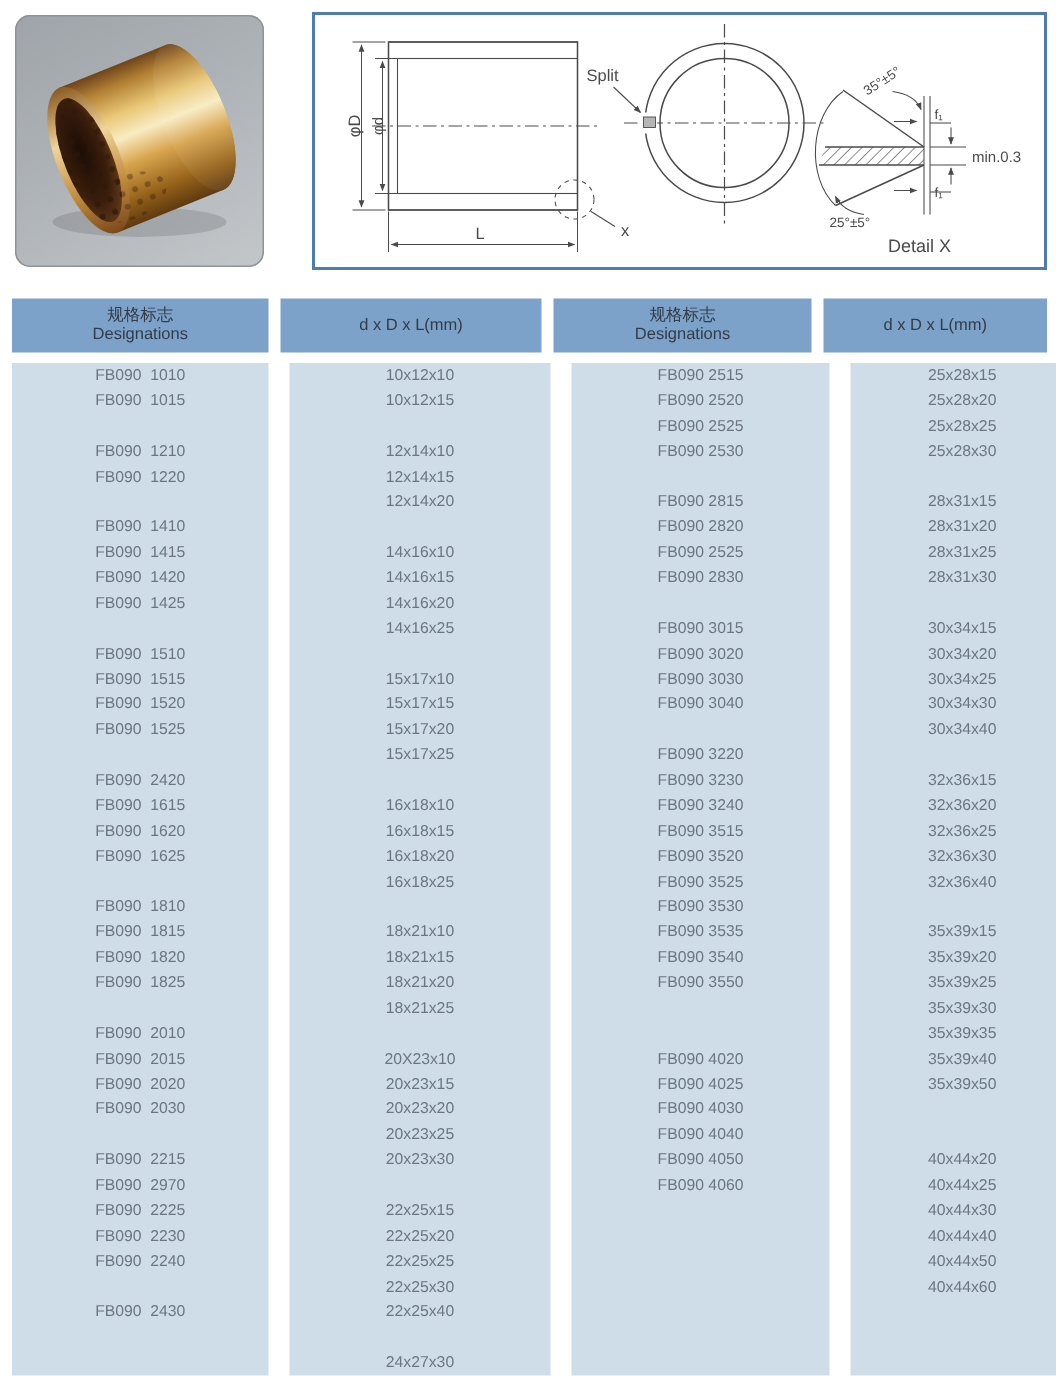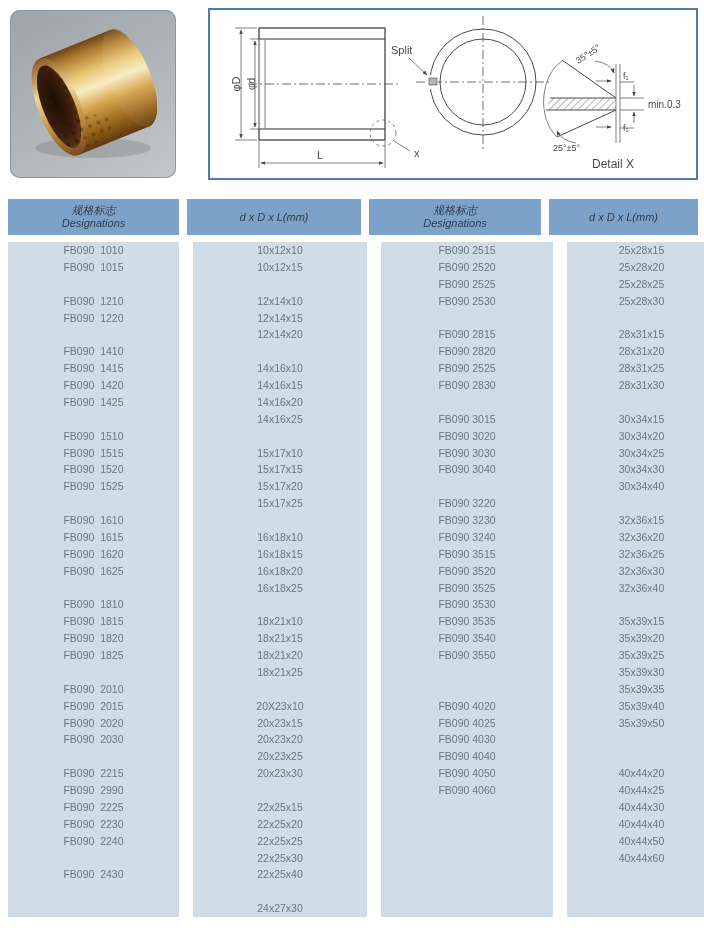--- a/index.html
+++ b/index.html
@@ -15,21 +15,21 @@
                  border:2px solid var(--panel-border,#4e7cb2);background:#fff;}
   .drawing-panel svg{width:100%;height:100%;display:block;}
   svg text{font-family:"Liberation Sans",sans-serif;fill:#4a4a4a;}
   .dline{stroke:#4a4a4a;stroke-width:1;fill:none;}
   .thin{stroke:#4a4a4a;stroke-width:0.7;fill:none;}
   .cl{stroke:#4a4a4a;stroke-width:0.8;fill:none;stroke-dasharray:9 3 2 3;}
 
   
   .thead,.tbody{position:absolute;left:8px;width:690px;display:grid;
                 grid-template-columns:171px 174px 172px 149px;column-gap:8px;}
-  .thead{top:199px;height:36px;font-style:italic;}
+  .thead{top:199px;height:36px;}
   .th{background:var(--header-bg,#7da2c9);color:var(--header-text,#323c48);
       display:flex;flex-direction:column;align-items:center;justify-content:center;
       font-size:11px;line-height:13px;}
   .tbody{top:242px;height:675px;gap:14px;}
   .tcol{background:var(--body-bg,#cfdde9);}
   .cell{height:16.875px;line-height:16.875px;font-size:10.5px;text-align:center;
         color:var(--body-text,#6b7681);white-space:pre;overflow:hidden;}
 </style>
 </head>
 <body>
@@ -181,37 +181,37 @@
         <div class="cell">FB090  1410</div>
         <div class="cell">FB090  1415</div>
         <div class="cell">FB090  1420</div>
         <div class="cell">FB090  1425</div>
         <div class="cell"></div>
         <div class="cell">FB090  1510</div>
         <div class="cell">FB090  1515</div>
         <div class="cell">FB090  1520</div>
         <div class="cell">FB090  1525</div>
         <div class="cell"></div>
-        <div class="cell">FB090  1610</div>
+        <div class="cell">FB090  2420</div>
         <div class="cell">FB090  1615</div>
         <div class="cell">FB090  1620</div>
         <div class="cell">FB090  1625</div>
         <div class="cell"></div>
         <div class="cell">FB090  1810</div>
         <div class="cell">FB090  1815</div>
         <div class="cell">FB090  1820</div>
         <div class="cell">FB090  1825</div>
         <div class="cell"></div>
         <div class="cell">FB090  2010</div>
         <div class="cell">FB090  2015</div>
         <div class="cell">FB090  2020</div>
         <div class="cell">FB090  2030</div>
         <div class="cell"></div>
         <div class="cell">FB090  2215</div>
-        <div class="cell">FB090  2990</div>
+        <div class="cell">FB090  2970</div>
         <div class="cell">FB090  2225</div>
         <div class="cell">FB090  2230</div>
         <div class="cell">FB090  2240</div>
         <div class="cell"></div>
         <div class="cell">FB090  2430</div>
       </div>
     <div class="tcol">
         <div class="cell">10x12x10</div>
         <div class="cell">10x12x15</div>
         <div class="cell"></div>

